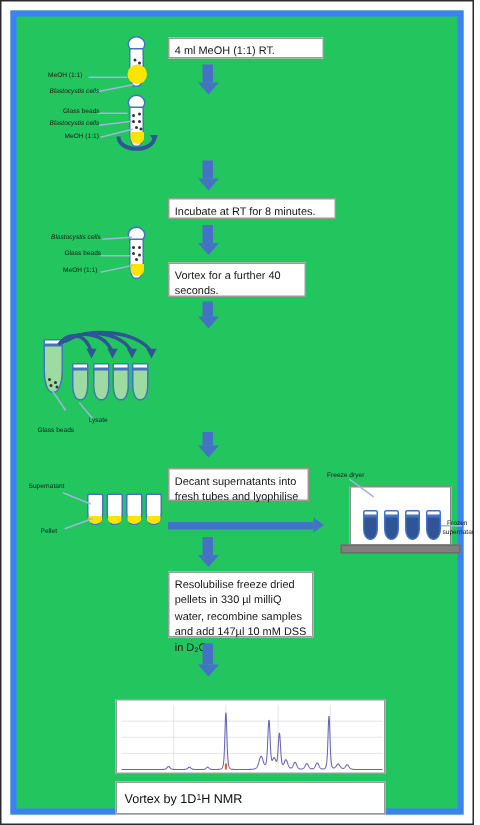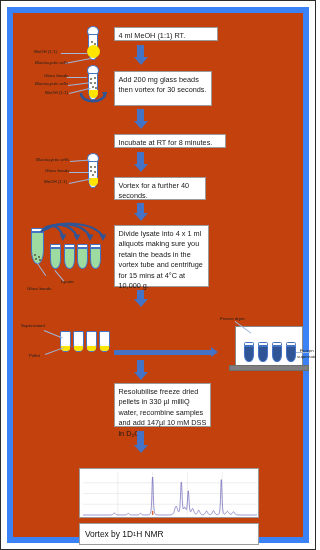--- a/index.html
+++ b/index.html
@@ -11,22 +11,22 @@
   }
   #figure {
     position: relative;
     width: 316px; height: 550px;
     background: #ffffff;
     border: 1px solid #2b2b2b;
   }
   .stage {
     position: absolute;
     inset: 6px 6px 6px 6px;
-    border: 6px solid #3b82f6;
-    background: #c2410c;
+    border: 4px solid #3b82f6;
+    background: #22c55e;
   }
   
   .pbox {
     position: absolute;
     border: 1px solid #9b9b9b;
     background: #ffffff;
     color: #171717;
     font-size: 7.3px;
     line-height: 1.42;
     padding: 2.5px 3.5px;
@@ -307,44 +307,43 @@
     <div class="leader" style="left:283px; top:339px; width:14px;"></div>
     <div class="clabel" style="left:287px; top:336px;">Frozen</div>
     <div class="clabel" style="left:284px; top:342px;">supernatant</div>
 
     <div class="pbox" style="left:101px; top:14px; width:104px; height:14px;">4 ml MeOH (1:1) RT.</div>
     <div class="darrow" style="left:120px; top:32px;">
       <div class="shaft" style="height:12px;"></div>
         <div class="head"></div>
     </div>
 
-    <div class="pbox" style="left:101px; top:58px; width:98px; height:35px;">Add 200 mg glass beads then vortex for 30 seconds.</div>
     <div class="darrow" style="left:120px; top:96px;">
       <div class="shaft" style="height:12px;"></div>
         <div class="head"></div>
     </div>
 
     <div class="pbox" style="left:101px; top:121px; width:112px; height:14px;">Incubate at RT for 8 minutes.</div>
     <div class="darrow" style="left:120px; top:139px;">
       <div class="shaft" style="height:12px;"></div>
         <div class="head"></div>
     </div>
 
     <div class="pbox" style="left:101px; top:164px; width:92px; height:23px;">Vortex for a further 40 seconds.</div>
     <div class="darrow" style="left:120px; top:190px;">
       <div class="shaft" style="height:10px;"></div>
         <div class="head"></div>
     </div>
 
-    <div class="pbox tall" style="left:101px; top:212px; width:95px; height:62px;">Divide lysate into 4 x 1 ml aliquots making sure you retain the beads in the vortex tube and centrifuge for 15 mins at 4°C at 10,000 g.</div>
     <div class="darrow" style="left:120px; top:277px;">
       <div class="shaft" style="height:9px;"></div>
         <div class="head"></div>
     </div>
 
+    <div class="pbox" style="left:101px; top:301px; width:94px; height:22px;">Decant supernatants into fresh tubes and lyophilise</div>
 
     <div class="rarrow" style="left:101px; top:334px; width:104px; height:10px;">
       <div class="rshaft" style="width:97px;"></div>
         <div class="rhead"></div>
     </div>
 
     <div class="darrow" style="left:120px; top:347px;">
       <div class="shaft" style="height:12px;"></div>
         <div class="head"></div>
     </div>

